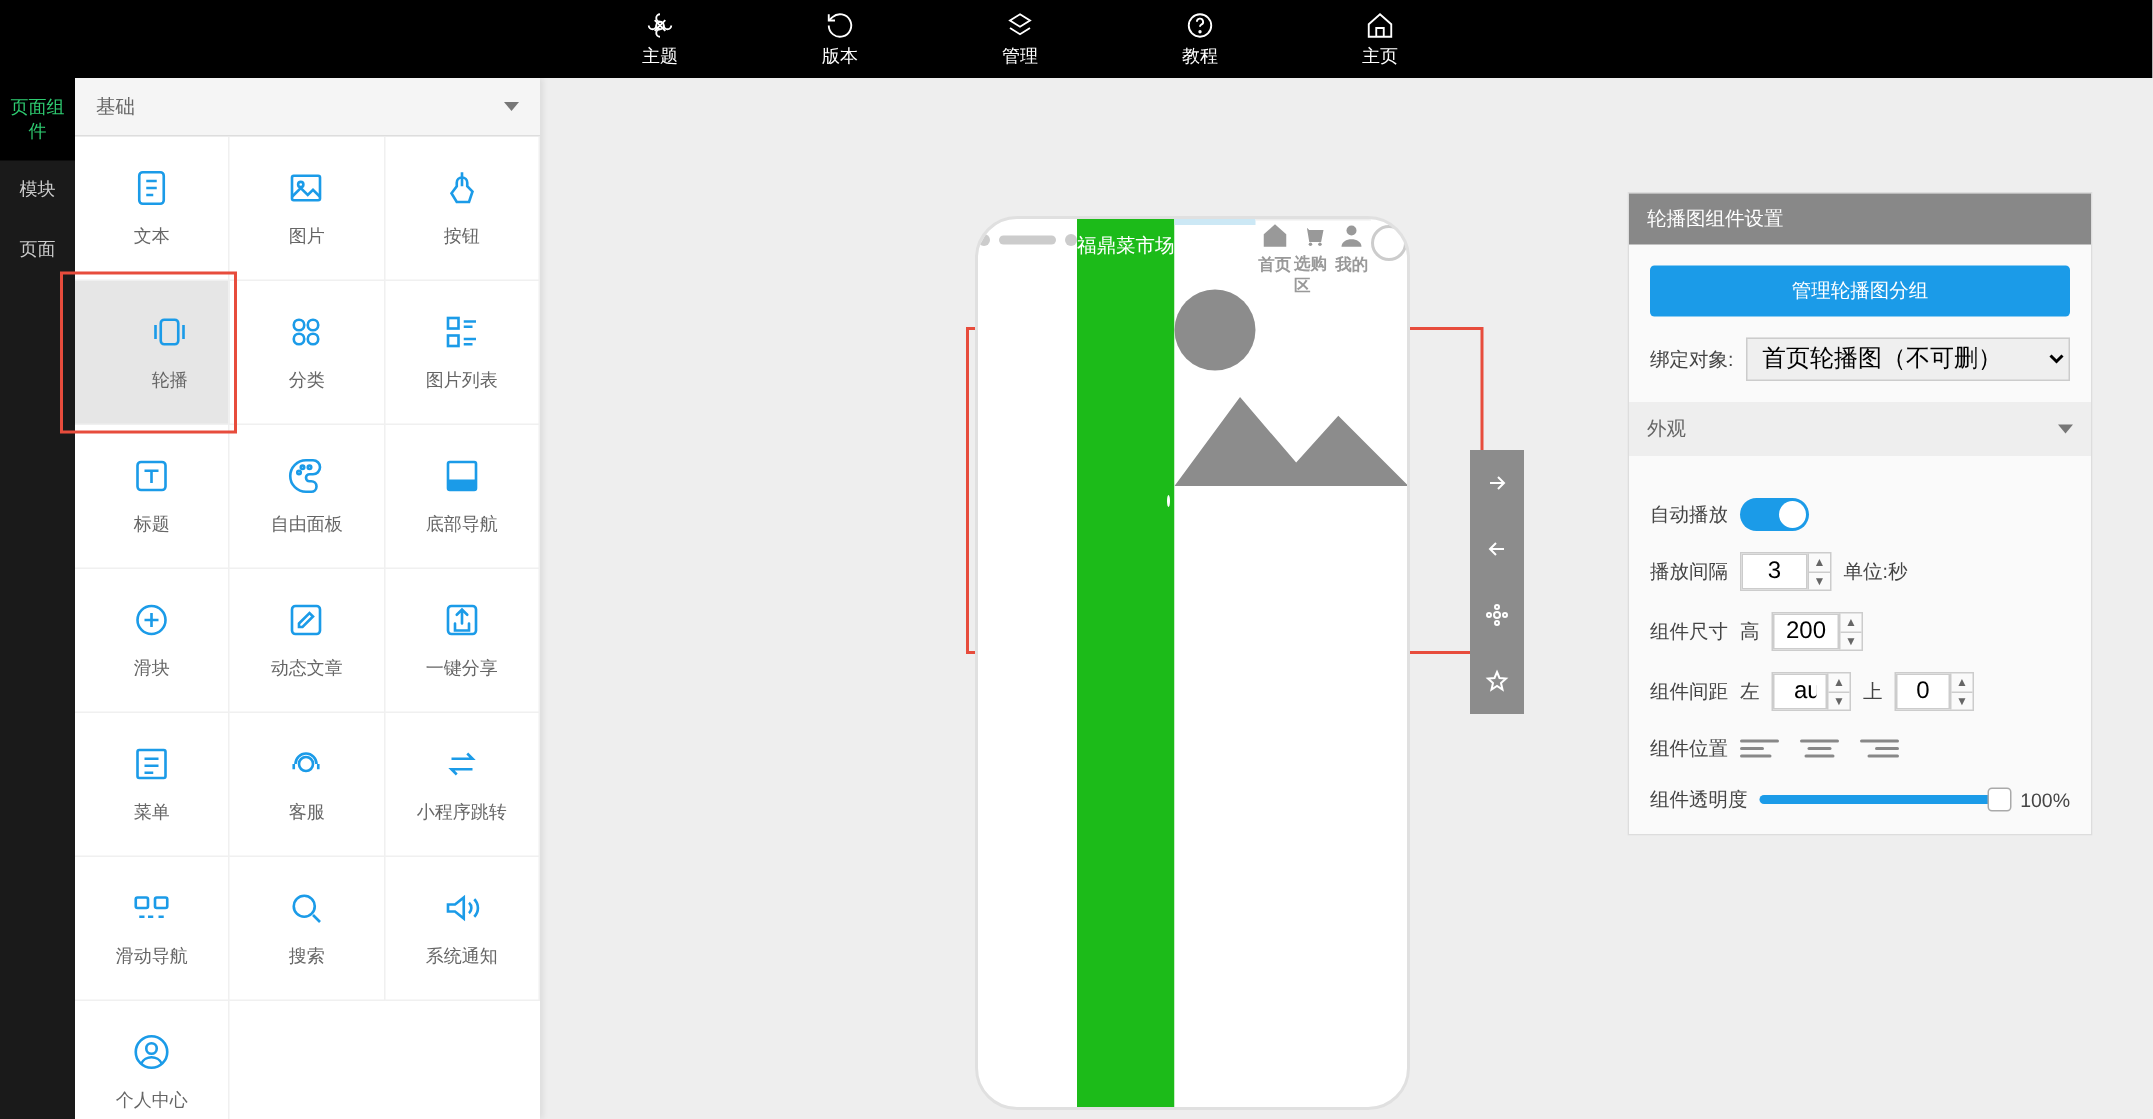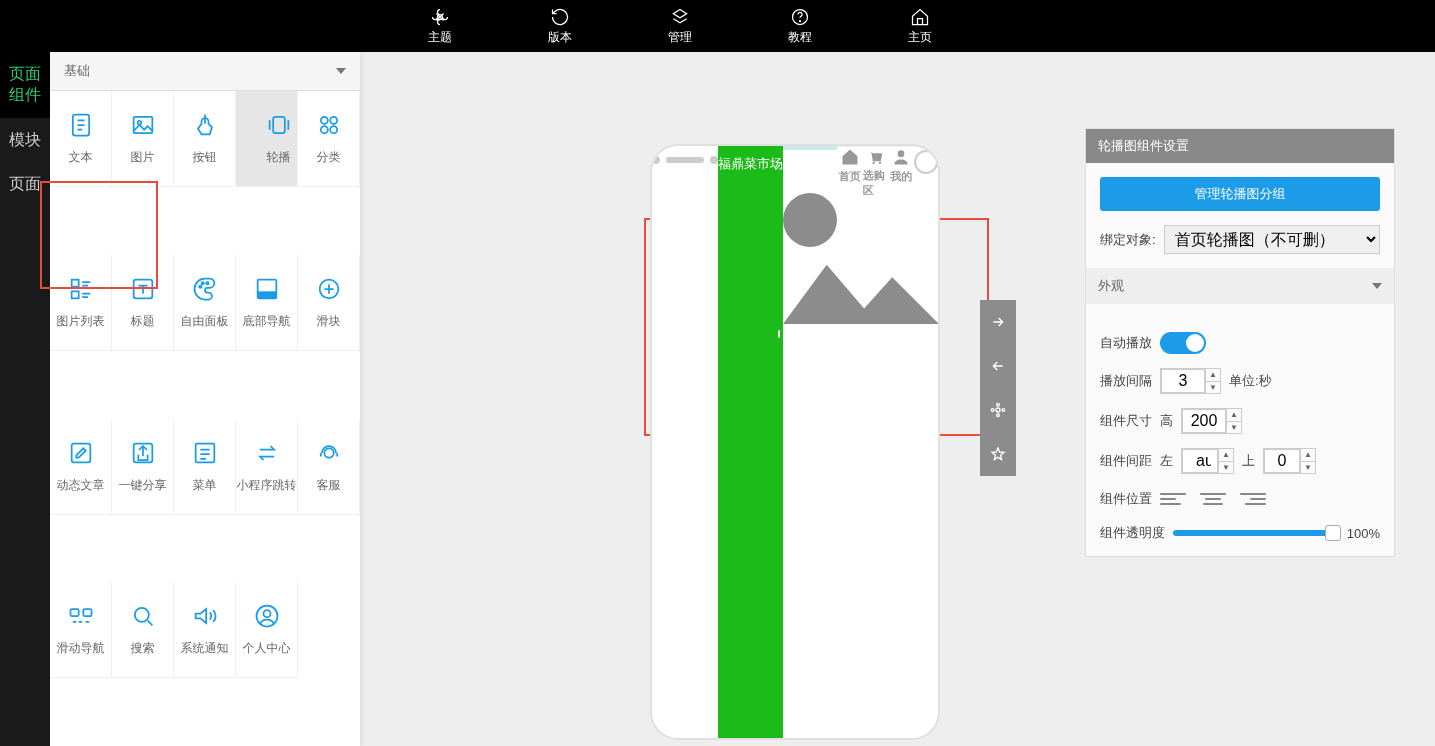--- a/index.html
+++ b/index.html
@@ -37,21 +37,21 @@
 .left-sidebar {
   position: absolute;
   left: 0;
   top: 52px;
   width: 50px;
   height: calc(100% - 52px);
   background: #1a1a1a;
   color: #ccc;
 }
 .left-sidebar .side-item {
-  font-size: 16px;
+  font-size: 12px;
   padding: 12px 4px;
   text-align: center;
   cursor: pointer;
   line-height: 1.3;
 }
 .left-sidebar .side-item.active {
   background: #000;
   color: #2ecc71;
 }
 
@@ -80,21 +80,21 @@
 .panel-header .chevron {
   width: 0; height: 0;
   border-left: 5px solid transparent;
   border-right: 5px solid transparent;
   border-top: 6px solid #777;
 }
 .component-grid {
   flex: 1;
   overflow-y: auto;
   display: grid;
-  grid-template-columns: repeat(5, 1fr);
+  grid-template-columns: repeat(3, 1fr);
 }
 .comp-item {
   height: 96px;
   display: flex;
   flex-direction: column;
   align-items: center;
   justify-content: center;
   gap: 10px;
   color: #666;
   cursor: pointer;
@@ -530,34 +530,34 @@
           <svg viewBox="0 0 24 24">
             <rect x="4" y="4" width="16" height="16" rx="1"></rect>
             <path d="M8 9h8M8 13h8M8 17h5"></path>
           </svg>
         </div>
         <span>菜单</span>
       </div>
       <div class="comp-item">
         <div class="ico">
           <svg viewBox="0 0 24 24">
-            <path d="M6 9h12l-3-3M18 15H6l3 3"></path>
-          </svg>
-        </div>
-        <span>小程序跳转</span>
-      </div>
-      <div class="comp-item">
-        <div class="ico">
-          <svg viewBox="0 0 24 24">
             <circle cx="12" cy="12" r="4"></circle>
             <path d="M6 12a6 6 0 0 1 12 0"></path>
             <path d="M5 12v3M19 12v3"></path>
           </svg>
         </div>
         <span>客服</span>
+      </div>
+      <div class="comp-item">
+        <div class="ico">
+          <svg viewBox="0 0 24 24">
+            <path d="M6 9h12l-3-3M18 15H6l3 3"></path>
+          </svg>
+        </div>
+        <span>小程序跳转</span>
       </div>
       <div class="comp-item">
         <div class="ico">
           <svg viewBox="0 0 24 24">
             <rect x="3" y="6" width="7" height="6" rx="1"></rect>
             <rect x="14" y="6" width="7" height="6" rx="1"></rect>
             <path d="M5 17h3M10 17h3M16 17h3"></path>
           </svg>
         </div>
         <span>滑动导航</span>

